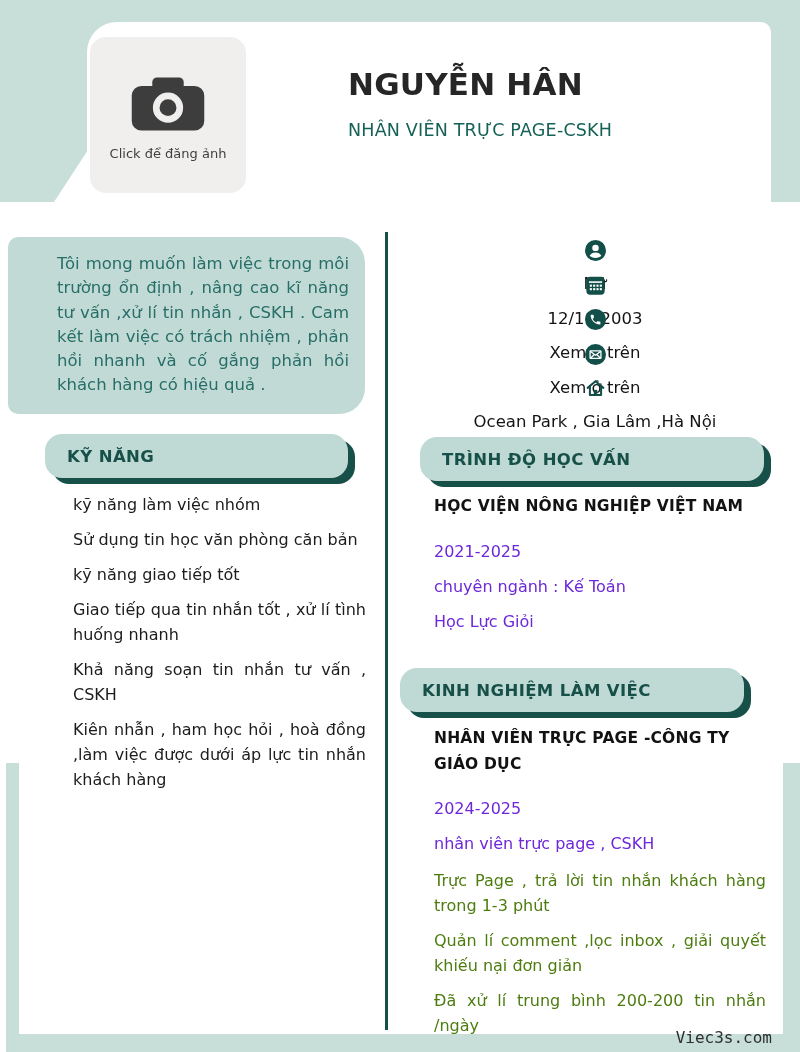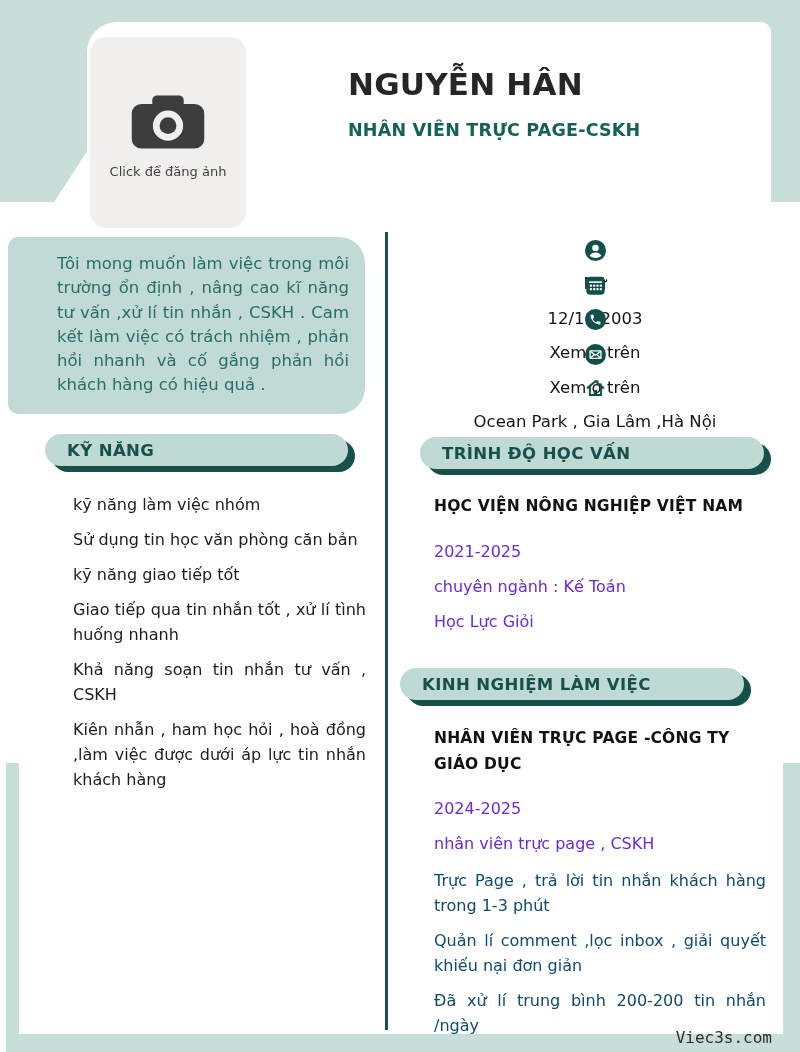--- a/index.html
+++ b/index.html
@@ -9,46 +9,46 @@
     position: relative; width: 800px; height: 1052px;
     background: #ffffff; overflow: hidden; margin: 0 auto;
   }
 
   
   .header-band { position: absolute; left: 0; top: 0; width: 800px; height: 202px; background: #c8ded9; }
   .header-card { position: absolute; left: 87px; top: 22px; width: 684px; height: 180px;
                  background: #ffffff; border-radius: 30px 10px 0 0; }
   .header-tail { position: absolute; left: 54px; top: 150px; width: 34px; height: 52px;
                  background: #ffffff; clip-path: polygon(100% 0, 100% 100%, 0 100%); }
-  .photo-box { position: absolute; left: 90px; top: 37px; width: 156px; height: 191px;
+  .photo-box { position: absolute; left: 90px; top: 37px; width: 156px; height: 156px;
                background: #f0efed; border-radius: 16px; display: flex; flex-direction: column;
                align-items: center; justify-content: center; cursor: pointer; }
   .photo-box .cam { margin-top: 6px; }
   .photo-label { margin-top: 9px; font-size: 13px; color: #3f3f3f; }
   .cv-name { position: absolute; left: 348px; top: 66px; font-size: 31px; font-weight: 700;
              letter-spacing: 0.2px; color: #262626; }
-  .cv-jobtitle { position: absolute; left: 348px; top: 120px; font-size: 17.5px; font-weight: 700;
+  .cv-jobtitle { position: absolute; left: 348px; top: 120px; font-size: 17.5px; font-weight: 400;
                  color: #156156; letter-spacing: 0.2px; }
 
   
   .divider { position: absolute; left: 385px; top: 232px; width: 3px; height: 798px; background: #174f49; }
   .strip-left   { position: absolute; left: 6px;   top: 763px;  width: 13px;  height: 289px; background: #c8ded9; }
   .strip-right  { position: absolute; left: 783px; top: 763px;  width: 17px;  height: 289px; background: #c8ded9; }
   .strip-bottom { position: absolute; left: 6px;   top: 1034px; width: 794px; height: 18px;  background: #c8ded9; }
   .watermark { position: absolute; top: 1028px; right: 28px; font-family: "DejaVu Sans Mono", "Liberation Mono", monospace;
                font-size: 16px; color: #2e2e2e; }
 
   
   .summary-box { position: absolute; left: 8px; top: 237px; width: 357px; height: 177px;
                  background: #c2dad5; border-radius: 10px 26px 26px 10px; }
   .summary-box p { padding: 15px 16px 0 49px; color: #266e67; font-size: 16.5px;
                    line-height: 1.47; text-align: justify; }
 
   
-  .pill { position: absolute; height: 32px; background: #bfd9d4; border-radius: 17px;
+  .pill { position: absolute; height: 44px; background: #bfd9d4; border-radius: 17px;
           box-shadow: 7px 6px 0 #174f49; display: flex; align-items: center; padding-left: 22px; }
   .pill span { font-size: 16.5px; font-weight: 700; color: #174f49; letter-spacing: 0.4px; }
   .pill-skills { left: 45px;  top: 434px; width: 303px; }
   .pill-edu    { left: 420px; top: 437px; width: 344px; }
   .pill-exp    { left: 400px; top: 668px; width: 344px; }
 
   
   .skills-list { position: absolute; left: 73px; top: 492px; width: 293px; list-style: none; }
   .skills-list li { font-size: 16px; color: #1c1c1c; line-height: 25px; margin-bottom: 10px;
                     text-align: justify; }
@@ -58,21 +58,21 @@
   .info-row { display: flex; align-items: center; gap: 13px; height: 21px; margin-bottom: 13.5px; flex-direction: column; }
   .info-row .txt { font-size: 16.5px; color: #141414; }
   .icn { width: 21px; height: 21px; flex: 0 0 21px; display: inline-block; }
 
   
   .edu-block { position: absolute; left: 434px; top: 494px; width: 332px; }
   .exp-block { position: absolute; left: 434px; top: 726px; width: 332px; }
   .block-title { font-size: 15.5px; font-weight: 700; color: #121212; line-height: 1.65;
                  margin-bottom: 21px; letter-spacing: 0.2px; }
   .block-row { font-size: 16px; color: #6d28d9; line-height: 22px; margin-bottom: 13px; }
-  .exp-details p { font-size: 16px; color: #0c4a6e; line-height: 25px; margin: 0 0 10px 0;
+  .exp-details p { font-size: 16px; color: #4d7c0f; line-height: 25px; margin: 0 0 10px 0;
                    text-align: justify; }
 </style>
 </head>
 <body>
 
 <div class="page">
 
   <div class="header-band"></div>
   <div class="header-card"></div>
   <div class="header-tail"></div>

